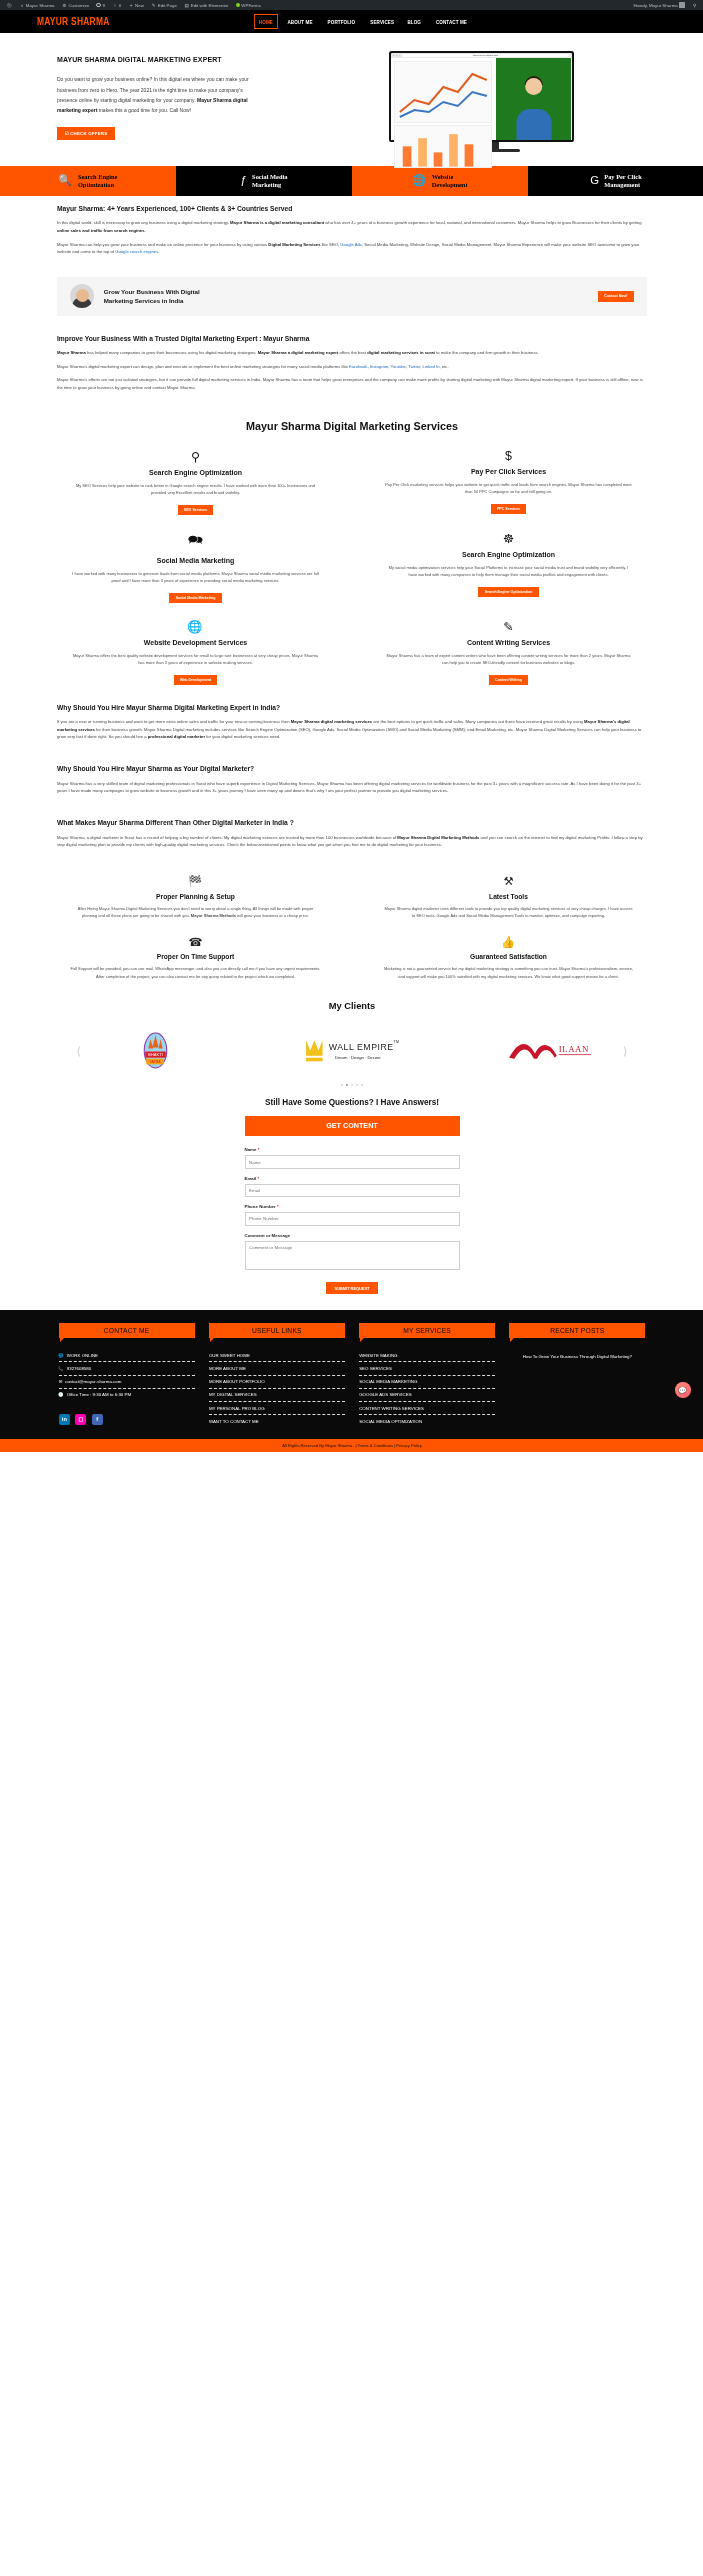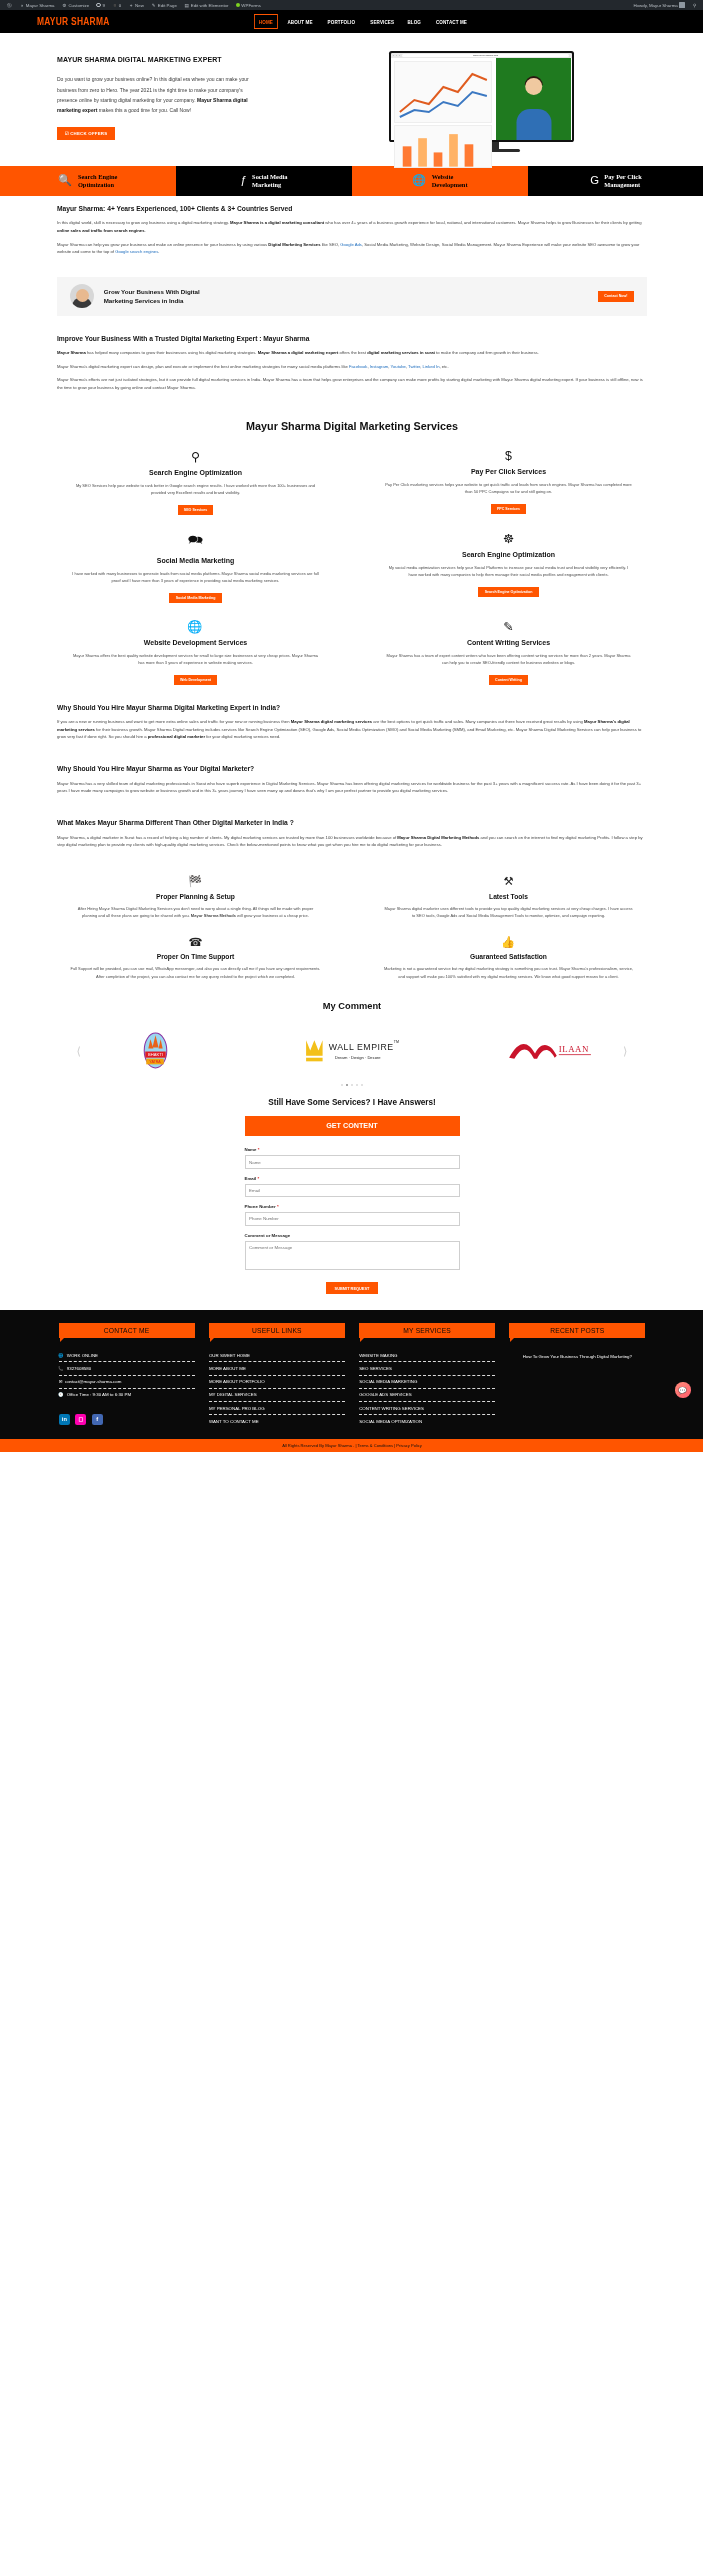--- a/index.html
+++ b/index.html
@@ -408,21 +408,21 @@
       <div class="feat-h">Proper On Time Support</div>
       <div class="feat-p">Full Support will be provided, you can use mail, WhatsApp messenger, and also you can directly call me if you have any urgent requirements. After completion of the project, you can also contact me for any query related to the project which we completed.</div>
     </div>
     <div class="feat-cell">
       <span class="feat-ico">👍</span>
       <div class="feat-h">Guaranteed Satisfaction</div>
       <div class="feat-p">Marketing is not a guaranteed service but my digital marketing strategy is something you can trust. Mayur Sharma's professionalism, service, and support will make you 100% satisfied with my digital marketing services. We know what good support means for a client.</div>
     </div>
   </div>
 
-  <h2 class="clients-ttl">My Comment</h2>
+  <h2 class="clients-ttl">My Clients</h2>
   <div class="clients-row">
     <span class="car-arrow l">⟨</span>
     <div class="client-logo">
       <svg width="41" height="41" viewBox="0 0 80 80">
         <ellipse cx="40" cy="40" rx="22" ry="34" fill="#9bd6ef" stroke="#8b2fa0" stroke-width="2"></ellipse>
         <polygon points="40,10 34,34 46,34" fill="#e8621a"></polygon>
         <polygon points="30,18 26,36 36,36" fill="#e8621a"></polygon>
         <polygon points="50,18 46,36 54,36" fill="#e8621a"></polygon>
         <rect x="20" y="42" width="40" height="12" fill="#e01b24"></rect>
         <text x="40" y="51" font-size="8" fill="#fff" text-anchor="middle" font-family="Liberation Sans">BHAKTI</text>
@@ -449,21 +449,21 @@
     <span class="car-arrow r">⟩</span>
   </div>
   <div class="dots">
     <span class="dot"></span>
     <span class="dot on"></span>
     <span class="dot"></span>
     <span class="dot"></span>
     <span class="dot"></span>
   </div>
 
-  <h2 class="faq-ttl">Still Have Some Services? I Have Answers!</h2>
+  <h2 class="faq-ttl">Still Have Some Questions? I Have Answers!</h2>
   <a href="#" class="prop-btn">GET CONTENT</a>
   <form class="form">
     <label><span>Name</span> <span class="req">*</span></label>
     <input type="text" placeholder="Name" style="">
     <label><span>Email</span> <span class="req">*</span></label>
     <input type="text" placeholder="Email" style="">
     <label><span>Phone Number</span> <span class="req">*</span></label>
     <input type="text" placeholder="Phone Number" style="">
     <label><span>Comment or Message</span></label>
     <textarea placeholder="Comment or Message" style=""></textarea>

